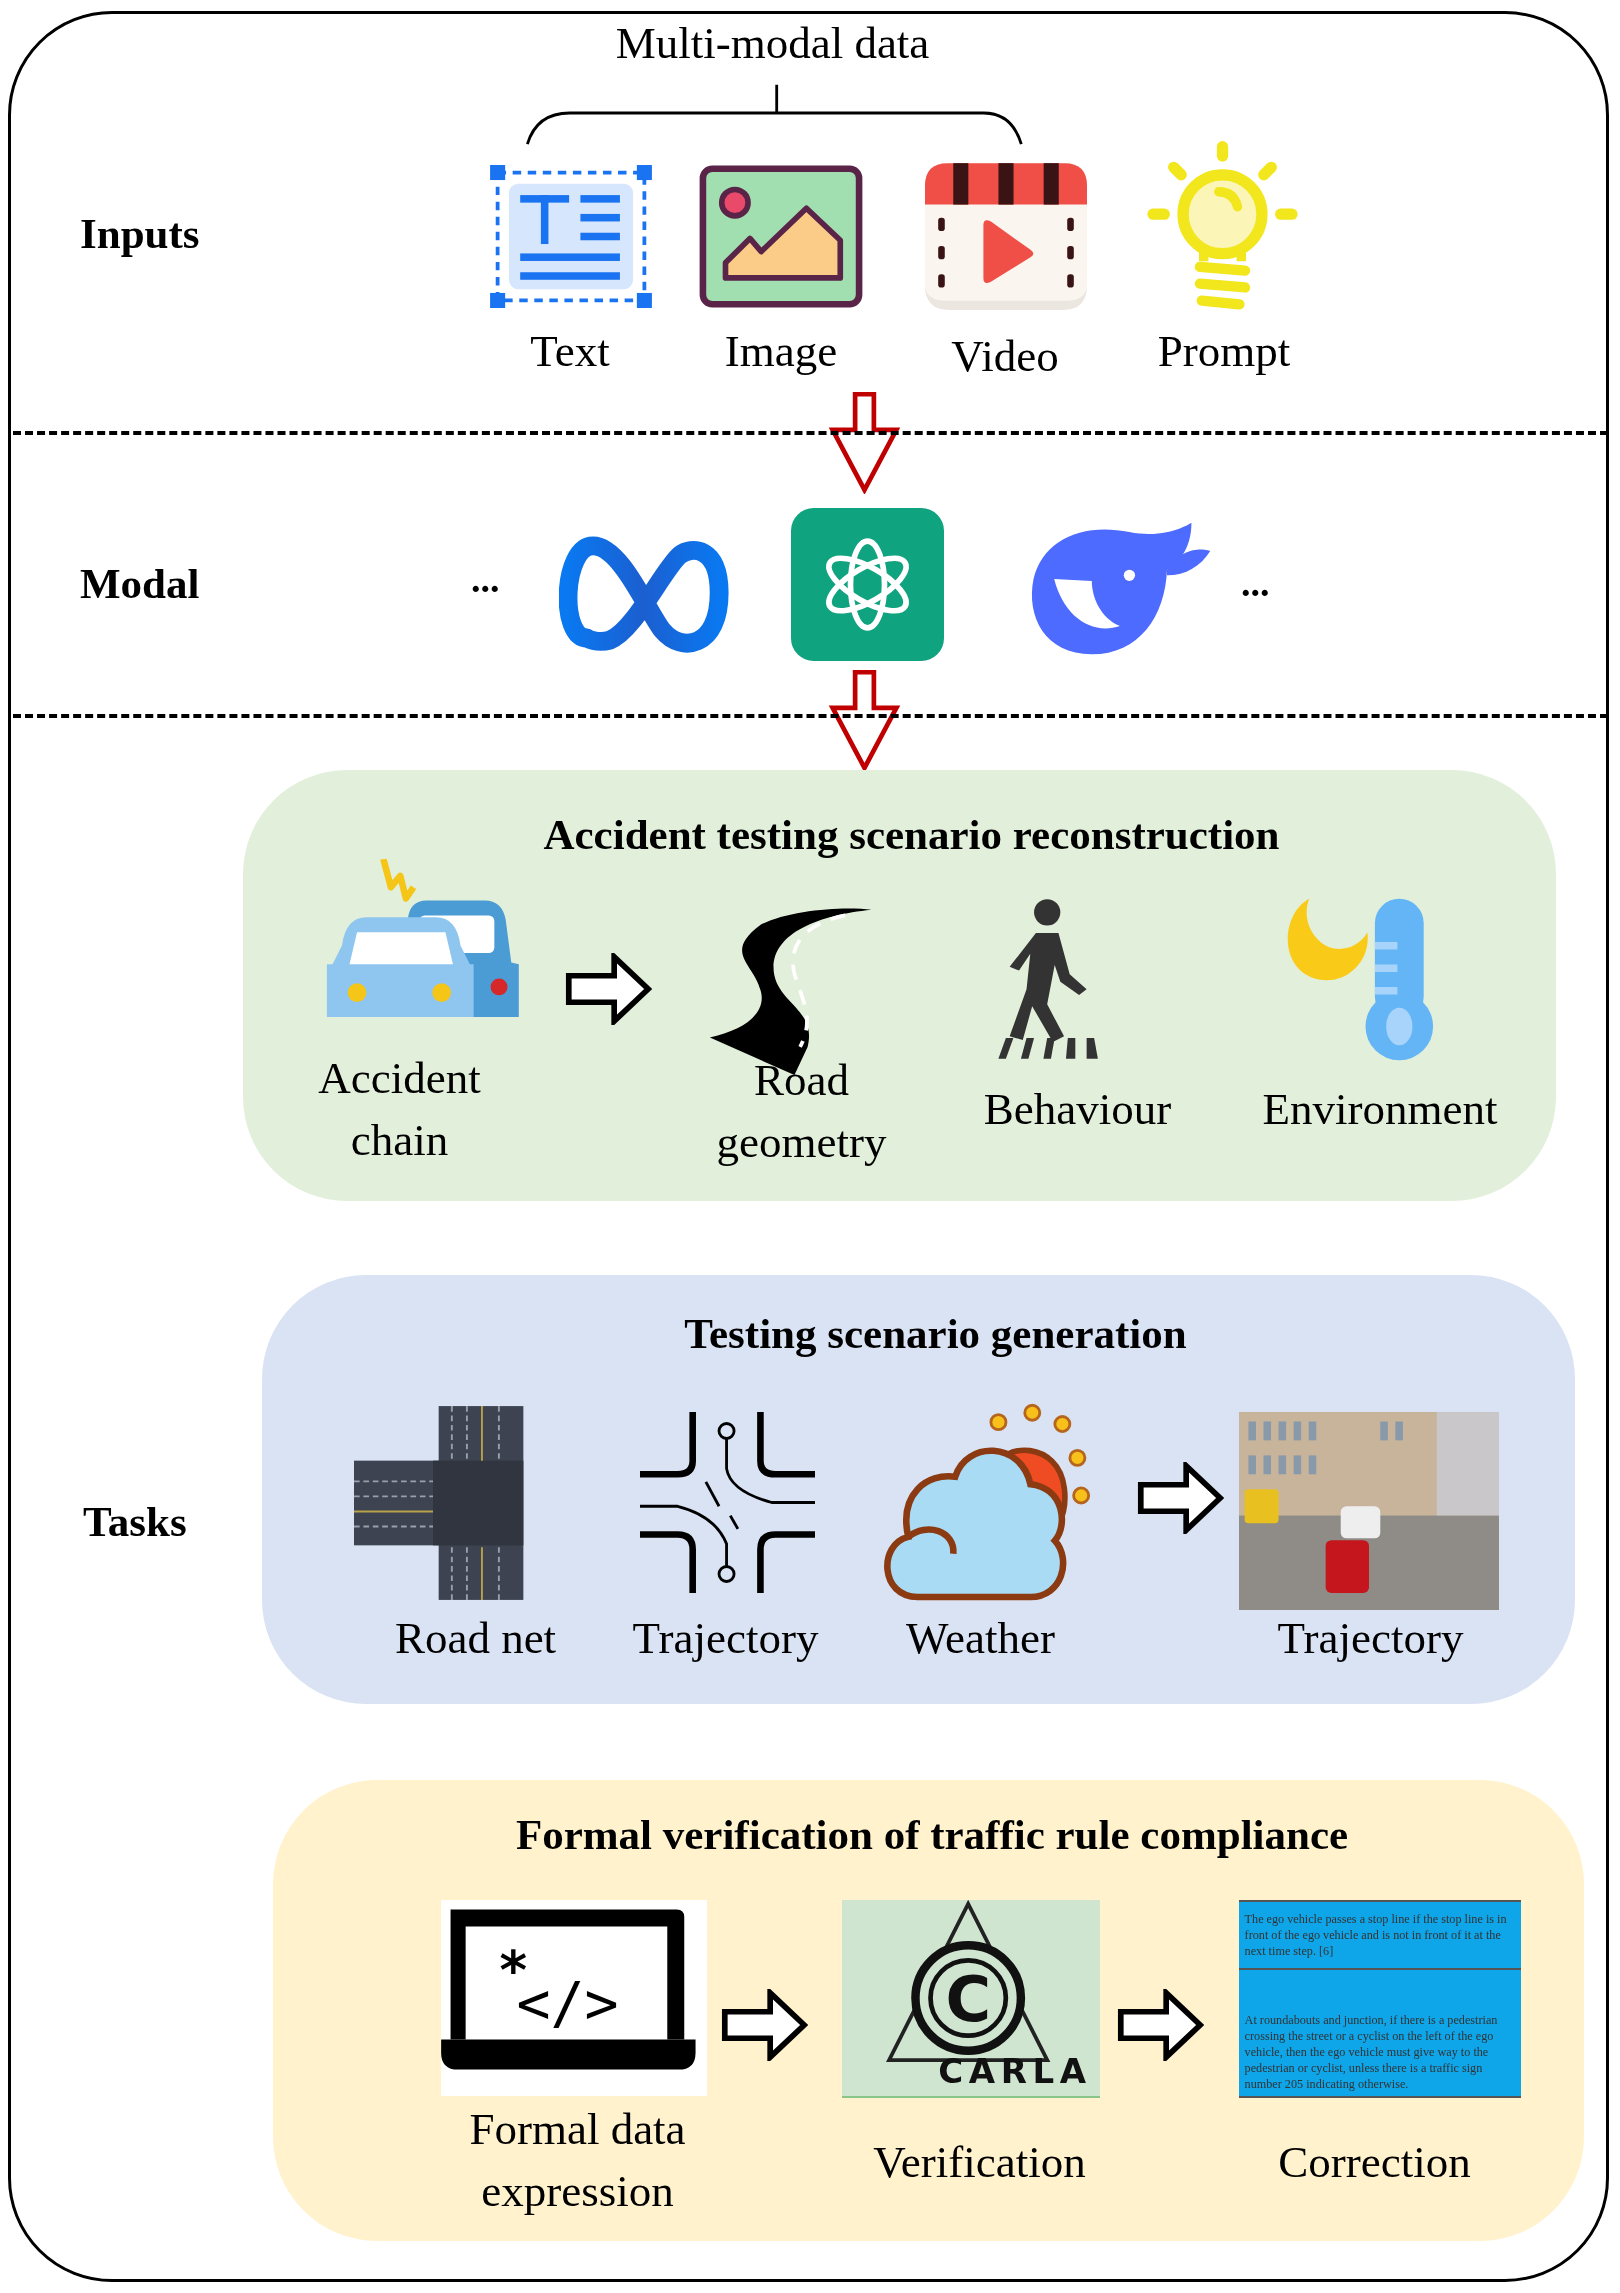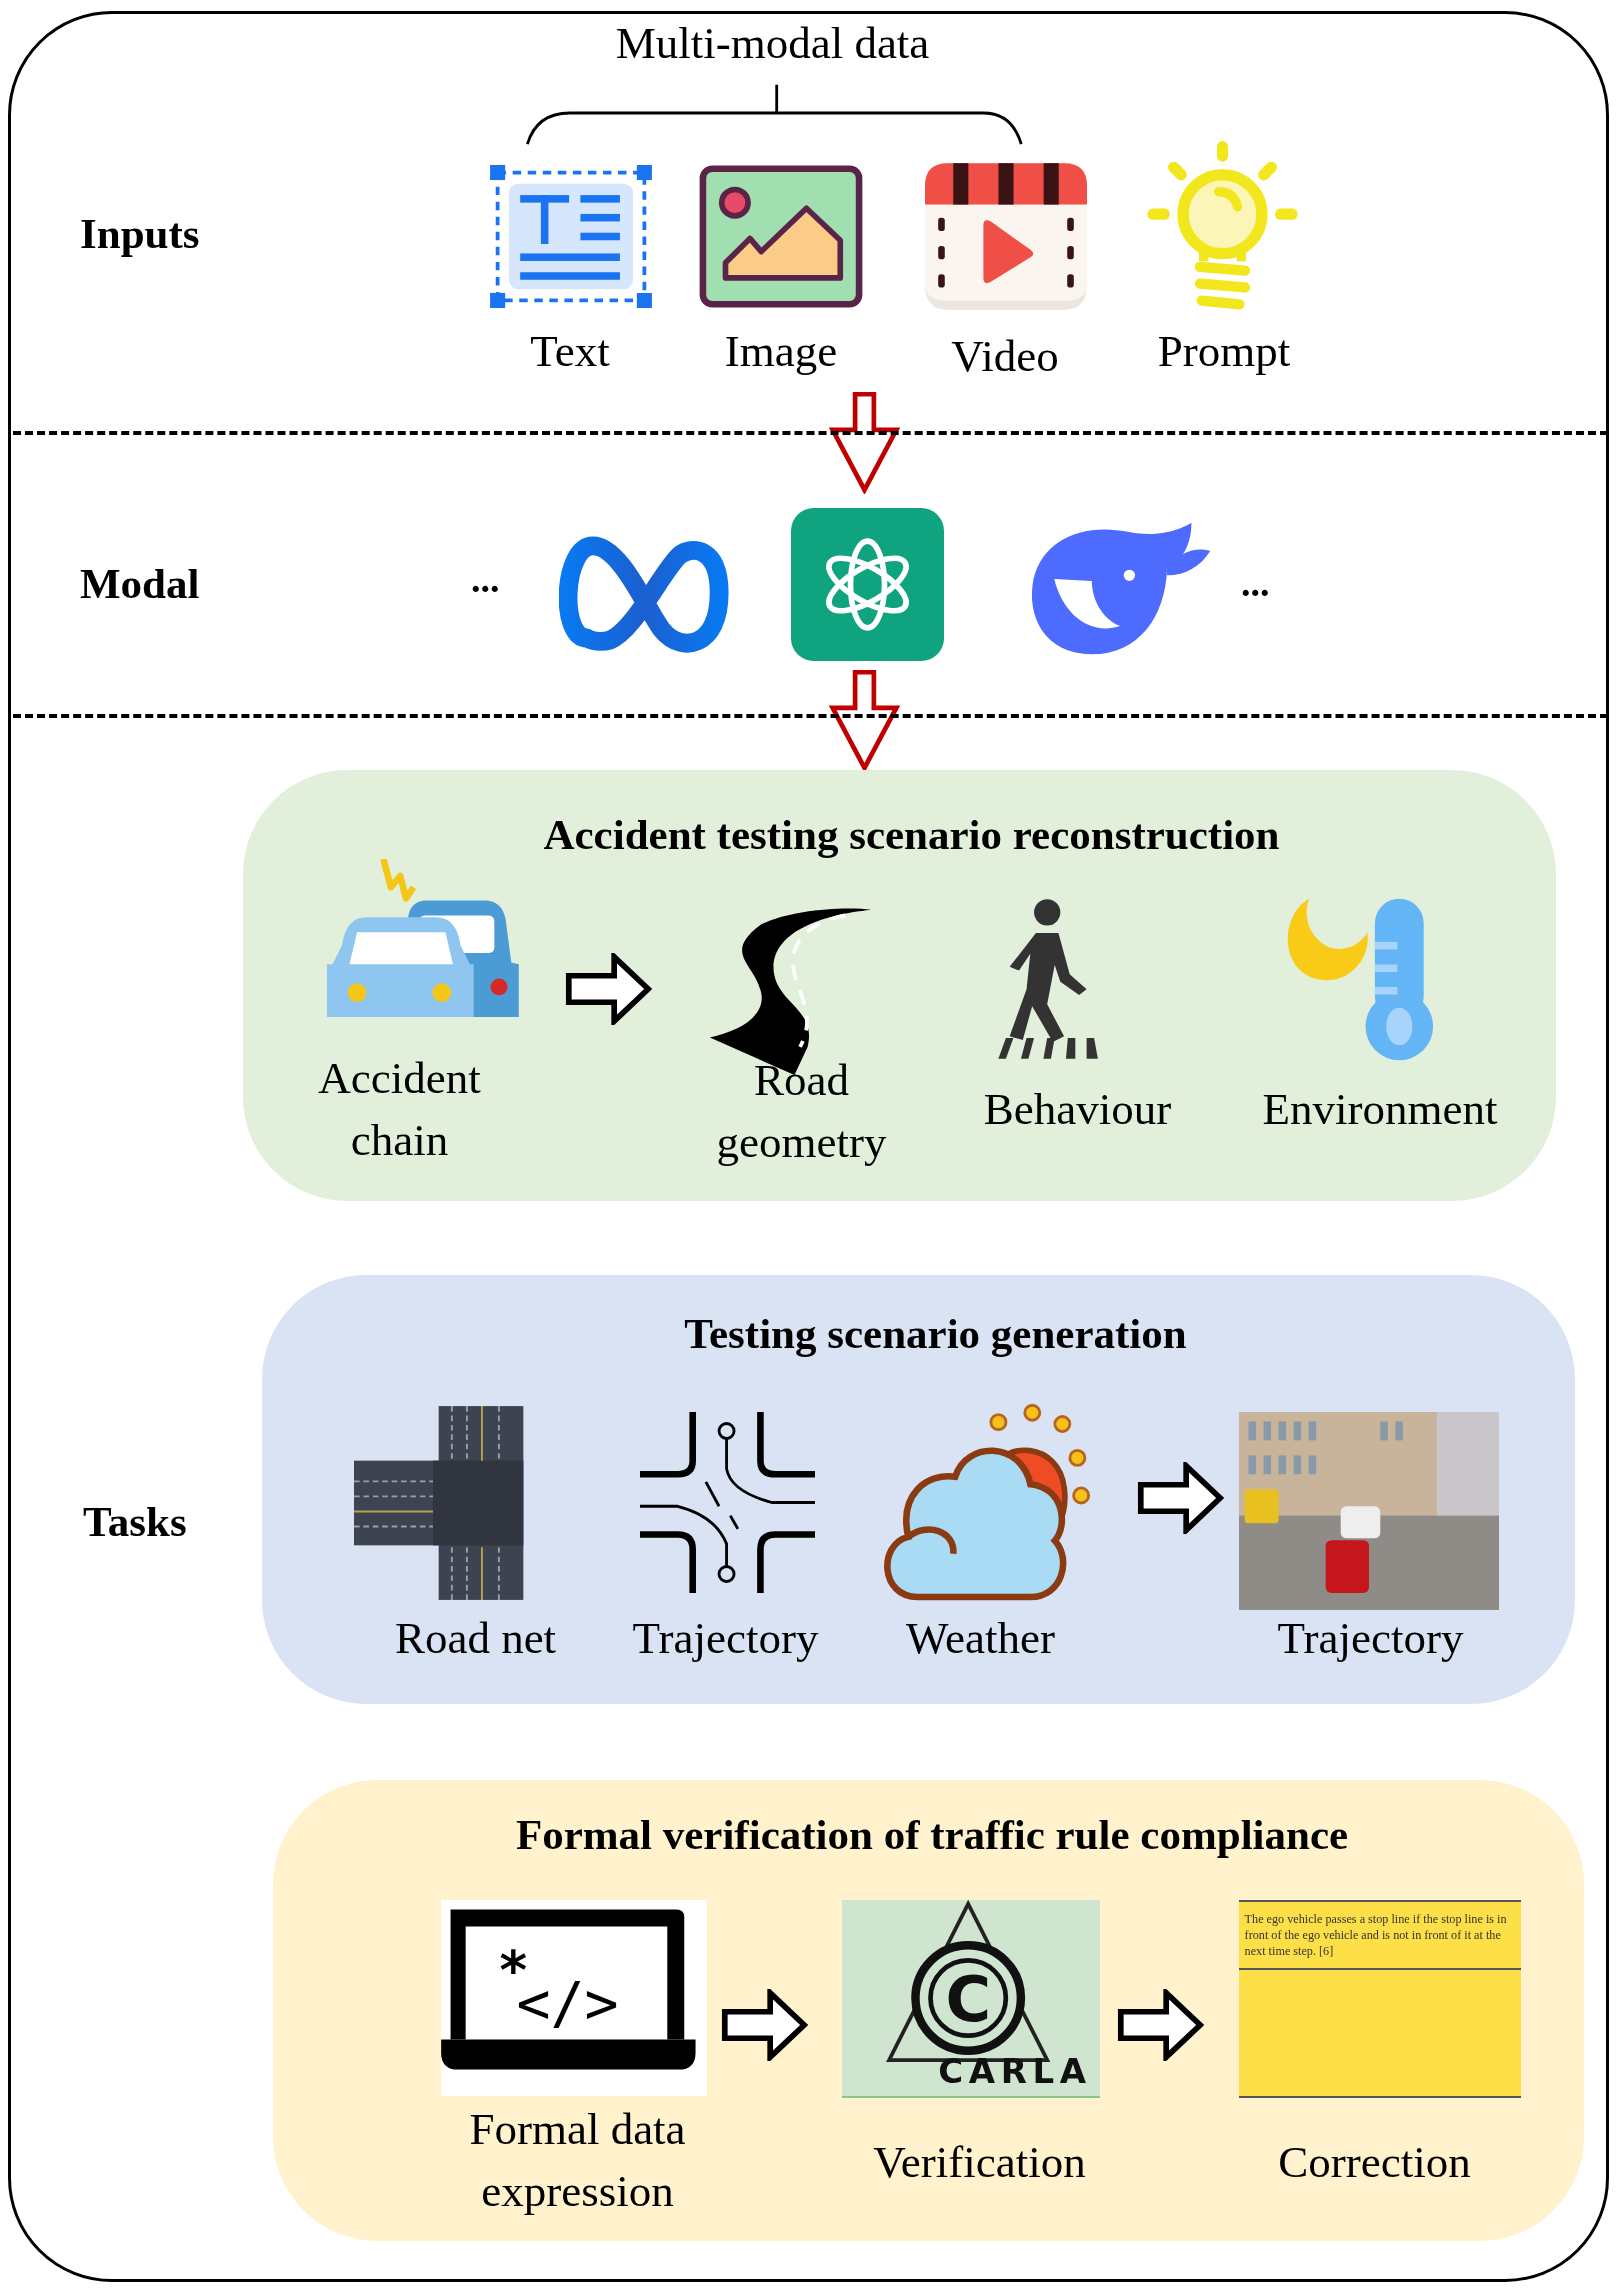--- a/index.html
+++ b/index.html
@@ -5,21 +5,21 @@
   html,body{margin:0;padding:0;background:#fff;}
   body{width:1621px;height:2294px;position:relative;overflow:hidden;font-family:"Liberation Serif","DejaVu Serif",serif;color:#000;}
   .abs{position:absolute;}
   .frame{left:7.5px;top:11.3px;width:1601px;height:2271px;border:3.8px solid #000;border-radius:104px;box-sizing:border-box;}
   .section-label{font-weight:bold;font-size:43px;}
   .lbl{font-size:45px;text-align:center;white-space:nowrap;}
   .dash{left:13px;width:1595px;height:0;border-top:4.7px dashed #000;}
   .panel{border-radius:104px;}
   .panel-title{font-weight:bold;font-size:43px;text-align:center;white-space:nowrap;}
   .ell{font-weight:bold;font-size:38px;}
-  .doc{background:#fde047;border-top:2.8px solid #555;border-bottom:2.8px solid #555;font-size:12.2px;line-height:16px;color:#333;box-sizing:border-box;padding:0 5.6px;}
+  .doc{background:#0ea5e9;border-top:2.8px solid #555;border-bottom:2.8px solid #555;font-size:12.2px;line-height:16px;color:#333;box-sizing:border-box;padding:0 5.6px;}
   .doc .sep{border-top:2.8px solid #555;margin:0 -5.6px;}
 </style>
 </head>
 <body>
 
 <div class="abs frame"></div>
 
 <div class="abs lbl" style="left:584px;top:17px;width:377px;font-size:45px;">Multi-modal data</div>
 <svg class="abs" style="left:518px;top:80px;" width="508" height="66" viewBox="0 0 540 70">
   <path d="M275 5 L275 35 M10 68 Q20 35 55 35 L495 35 Q525 35 535 68" fill="none" stroke="#000" stroke-width="3"></path>
@@ -272,17 +272,18 @@
     <text x="134" y="128" text-anchor="middle" font-family="DejaVu Sans, sans-serif" font-weight="bold" font-size="66" fill="#111">C</text>
   </svg>
   <div class="abs" style="left:0;top:151px;width:258px;text-align:center;font-family:'DejaVu Sans',sans-serif;font-weight:bold;font-size:34px;letter-spacing:5.6px;color:#111;margin-left:44px;">CARLA</div>
 </div>
 <svg class="abs" style="left:1117px;top:1989px;" width="87" height="72" viewBox="0 0 92 76">
   <path d="M4 24 L52 24 L52 4 L88 38 L52 72 L52 52 L4 52 Z" fill="#fff" stroke="#000" stroke-width="6"></path>
 </svg>
 <div class="abs doc" style="left:1239px;top:1900px;width:282px;height:198px;">
   <div style="height:66px;display:flex;align-items:center;">The ego vehicle passes a stop line if the stop line is in front of the ego vehicle and is not in front of it at the next time step. [6]</div>
   <div class="sep"></div>
+  <div style="height:126px;display:flex;align-items:flex-end;padding-bottom:3.8px;box-sizing:border-box;">At roundabouts and junction, if there is a pedestrian crossing the street or a cyclist on the left of the ego vehicle, then the ego vehicle must give way to the pedestrian or cyclist, unless there is a traffic sign number 205 indicating otherwise.</div>
 </div>
 <div class="abs lbl" style="left:427px;top:2098px;width:301px;line-height:62px;"><span>Formal data</span><br><span>expression</span></div>
 <div class="abs lbl" style="left:829px;top:2136px;width:301px;">Verification</div>
 <div class="abs lbl" style="left:1224px;top:2136px;width:301px;">Correction</div>
 
 
 </body></html>

